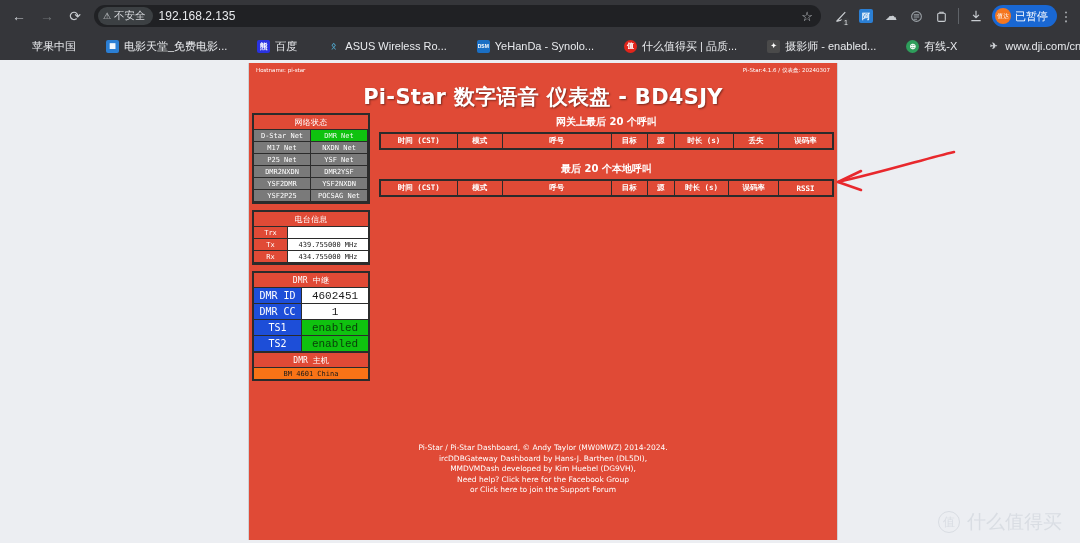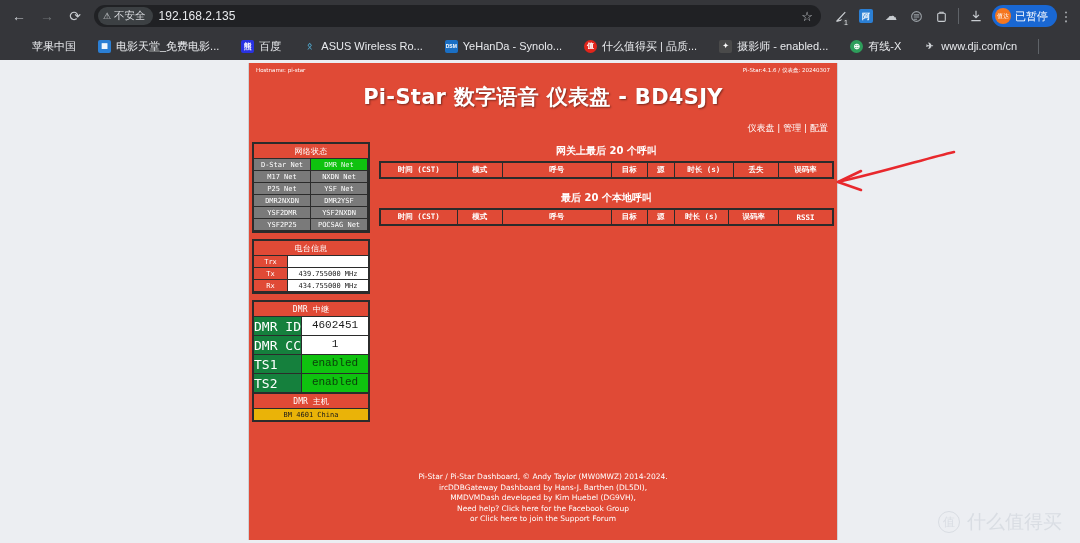--- a/index.html
+++ b/index.html
@@ -61,21 +61,21 @@
   .pause-dot {
     width: 16px; height: 16px; border-radius: 50%; background: #f5771f;
     color: #fff; font-size: 6px; display: flex;
     align-items: center; justify-content: center;
   }
   .pause-label { color: #fff; font-size: 11px; }
   .kebab { color: #c8ccd0; font-size: 13px; width: 16px; text-align: center; }
 
   .bookmarks {
     height: 28px; display: flex; align-items: center;
-    background: #35363a; padding: 0 8px; gap: 10px; overflow: hidden;
+    background: #35363a; padding: 0 8px; gap: 18px; overflow: hidden;
   }
   .bm {
     display: flex; align-items: center; gap: 5px;
     padding: 3px 6px; border-radius: 4px; color: #e8eaed;
     font-size: 11px; white-space: nowrap; flex: 0 0 auto;
   }
   .bm-ico {
     width: 13px; height: 13px; border-radius: 2px; flex: 0 0 auto;
     display: flex; align-items: center; justify-content: center;
     font-size: 7px; font-weight: bold; color: #fff; overflow: hidden;
@@ -141,38 +141,38 @@
     padding: 1.5px 0; border: 1px solid #2b2b2b; border-top: 0; border-left: 0;
   }
   .kv .v {
     background: #ffffff; color: #1a1a1a; font-size: 7px;
     font-family: "DejaVu Sans Mono", monospace; text-align: center;
     padding: 1.5px 0; border: 1px solid #2b2b2b; border-top: 0;
     border-left: 0; border-right: 0; white-space: nowrap;
   }
   .kv2 { display: grid; grid-template-columns: 48px 1fr; }
   .kv2 .k {
-    background: #15803d; color: #ffffff; font-size: 13px;
-    font-family: "DejaVu Sans Mono", monospace; text-align: left;
+    background: #1d4ed8; color: #ffffff; font-size: 10px;
+    font-family: "DejaVu Sans Mono", monospace; text-align: center;
     padding: 1.5px 0; border: 1px solid #2b2b2b; border-top: 0; border-left: 0;
   }
   .kv2 .v {
     background: #ffffff; color: #1a1a1a; font-size: 11px;
     font-family: Liberation Mono, monospace; text-align: center;
     padding: 1.5px 0; border: 1px solid #2b2b2b; border-top: 0;
     border-left: 0; border-right: 0;
   }
   .kv2 .v.on { background: #0fc20f; color: #0a3d0a; }
   .subtitle-bar {
     background: #e04a36; color: #ffffff; text-align: center;
     font-size: 8px; padding: 1.5px 0; font-family: "DejaVu Sans Mono", monospace;
     border-top: 1px solid #2b2b2b; border-bottom: 1px solid #2b2b2b;
   }
   .full-val {
-    background: #eab308; color: #1a1a1a; text-align: center;
+    background: #f97316; color: #1a1a1a; text-align: center;
     font-size: 7px; padding: 1.5px 0; font-family: "DejaVu Sans Mono", monospace;
   }
 
   .tbl-wrap { margin-bottom: 10px; }
   .tbl-title {
     text-align: center; color: #ffffff; font-weight: bold;
     font-size: 10px; padding: 2px 0 3px 0;
     font-family: "DejaVu Sans", sans-serif;
   }
   table.calls {
@@ -307,27 +307,20 @@
 <div class="page">
   <div class="wrap">
 
     <div class="hdr-top">
       <span>Hostname: pi-star</span>
       <span>Pi-Star:4.1.6 / 仪表盘: 20240307</span>
     </div>
 
     <div class="title">Pi-Star 数字语音 仪表盘 - BD4SJY</div>
 
-    <div class="navlinks">
-      <span>仪表盘</span>
-      <span>|</span>
-      <span>管理</span>
-      <span>|</span>
-      <span>配置</span>
-    </div>
 
     <div class="body-row">
       <div class="col-left">
 
 
         <div class="panel">
           <div class="panel-title">网络状态</div>
           <div class="grid2">
             <div class="cell">D-Star Net</div>
             <div class="cell on">DMR Net</div>

